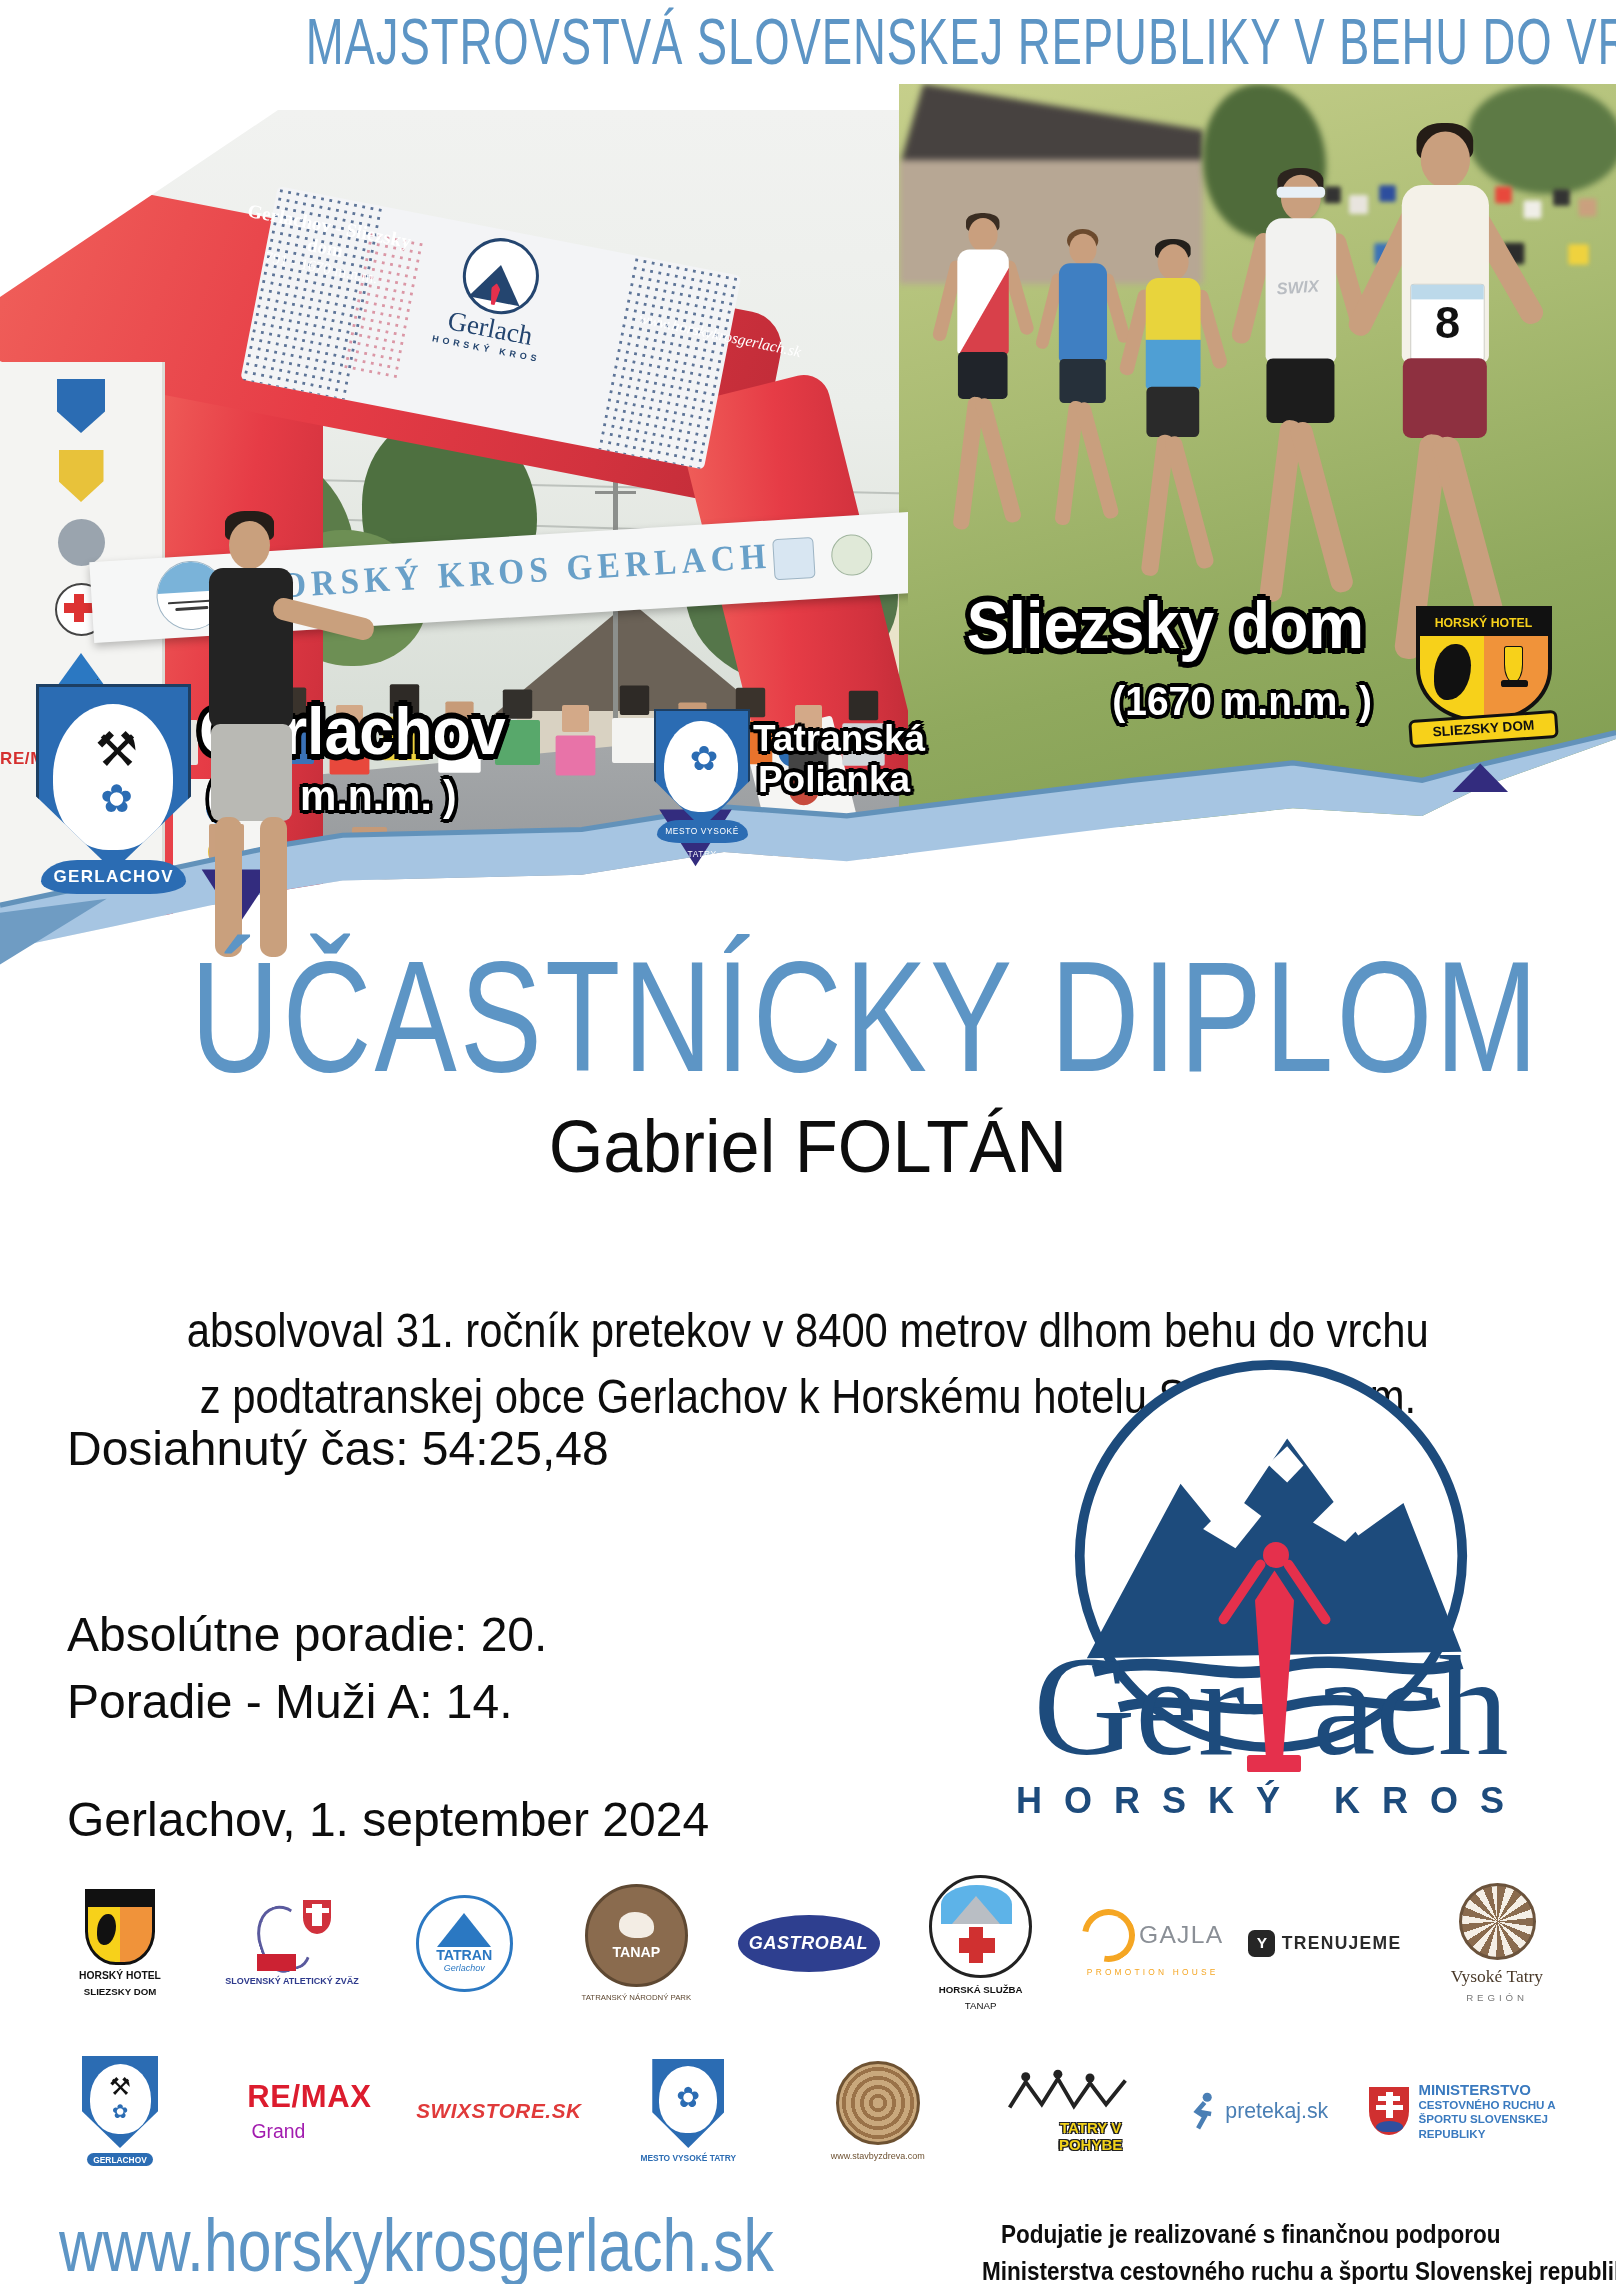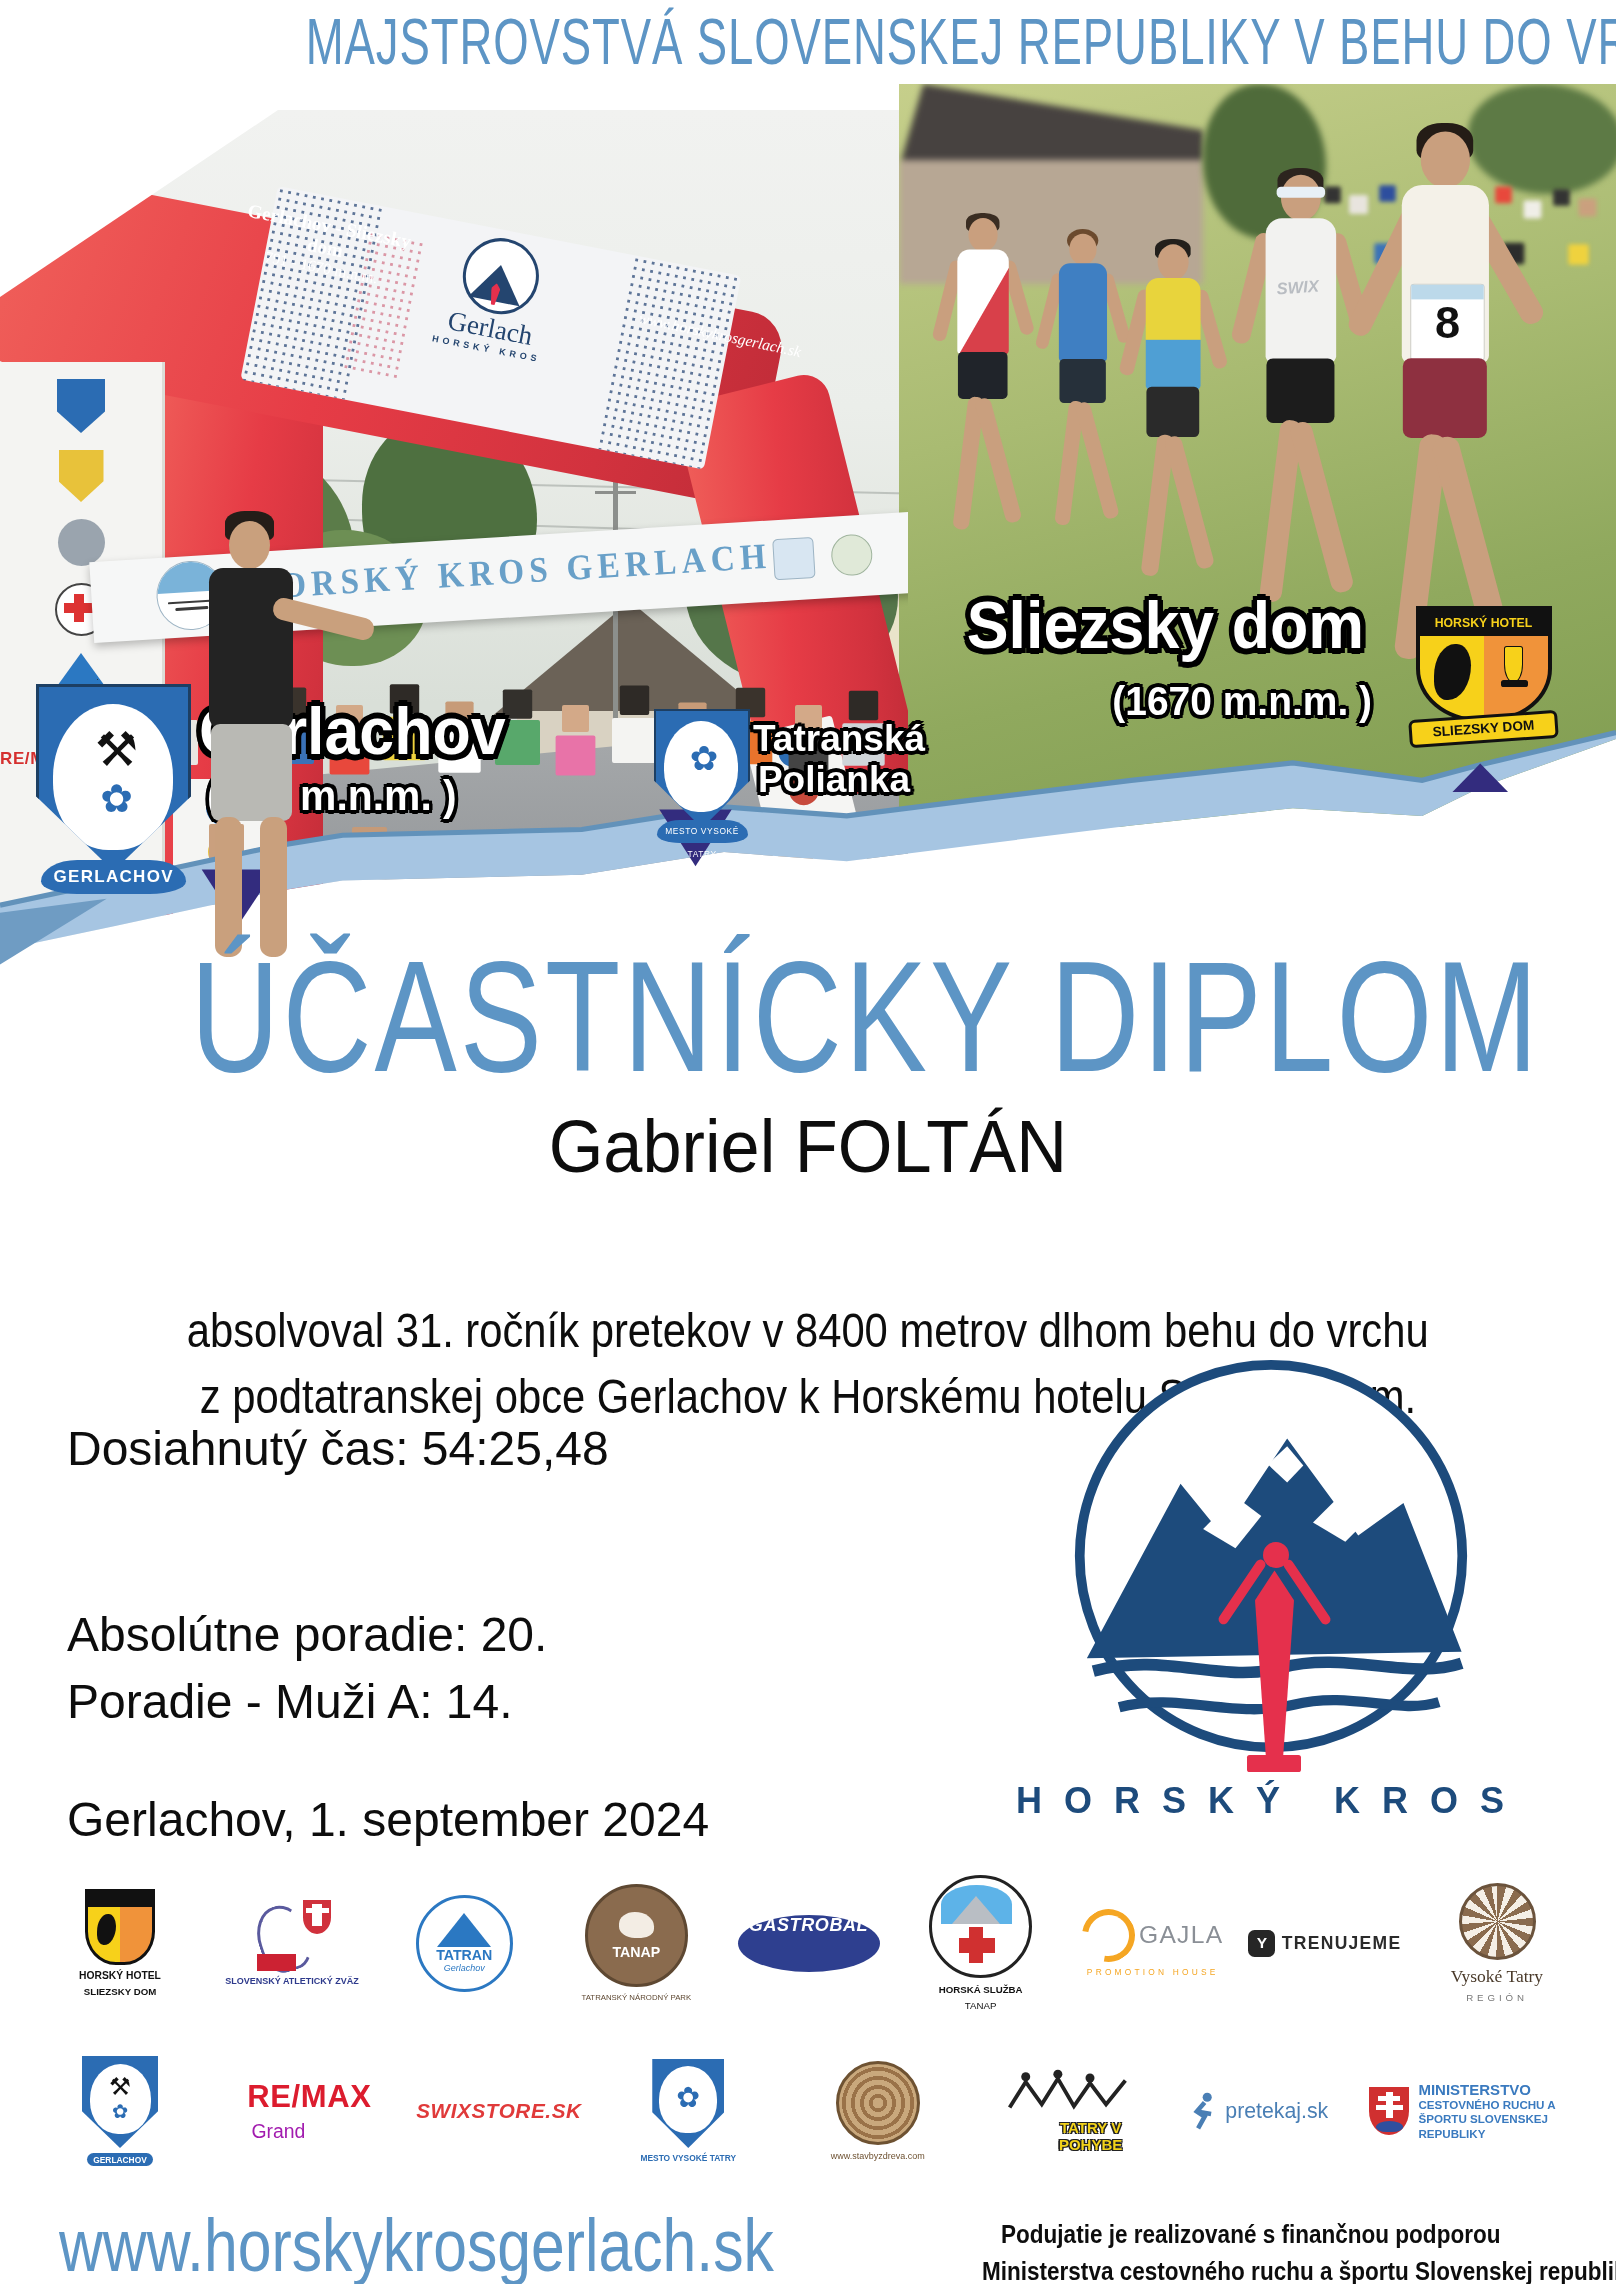--- a/index.html
+++ b/index.html
@@ -368,20 +368,23 @@
       <path d="M130,500 C240,470 330,520 420,495 C520,468 620,515 700,488" fill="none" stroke="#1d4b7c" stroke-width="18"></path>
       <path d="M170,556 C260,532 350,575 440,552 C530,530 600,568 665,548" fill="none" stroke="#1d4b7c" stroke-width="16"></path>
     </svg>
     <div class="redfig">
       <div class="aL"></div>
         <div class="aR"></div>
         <div class="h"></div>
         <div class="b"></div>
         <div class="f"></div>
     </div>
+    <div class="word">
+      <span>Ger</span><span style="display:inline-block;width:68px;"></span><span>ach</span>
+    </div>
     <div class="sub">HORSKÝ KROS</div>
   </div>
 
   <div class="abs sprow" style="top:1862px;">
     <div class="spon">
       <div style="width:70px;height:76px;border:3.2px solid #111;box-sizing:border-box;border-radius:0 0 44% 44%;background:linear-gradient(90deg,#f7d11a 50%,#f0933a 50%);position:relative;">
         <div style="position:absolute;left:0;top:0;width:100%;height:15.5px;background:#111;"></div>
         <div style="position:absolute;left:9px;top:22px;width:19.4px;height:31px;background:#111;border-radius:60% 40% 65% 35%;"></div>
       </div>
       <span class="sp-label" style="font-size:10.3px;">HORSKÝ HOTEL</span>
@@ -405,21 +408,21 @@
       </div>
     </div>
     <div class="spon">
       <div style="width:97px;height:97px;border-radius:50%;background:#8a6b4e;border:3.9px solid #5e4832;display:flex;flex-direction:column;align-items:center;justify-content:center;color:#fff;">
         <div style="width:35px;height:26px;background:#f3ede4;border-radius:50% 60% 40% 50%;"></div>
         <span style="font-size:14.2px;font-weight:bold;margin-top:5.2px;">TANAP</span>
       </div>
       <span class="sp-sub" style="color:#5e4832;font-size:7.8px;">TATRANSKÝ NÁRODNÝ PARK</span>
     </div>
     <div class="spon">
-      <div style="width:142px;height:57px;border-radius:50%;background:#2e3f8f;display:flex;align-items:flex-start;justify-content:center;">
+      <div style="width:142px;height:57px;border-radius:50%;background:#2e3f8f;display:flex;align-items:center;justify-content:center;">
         <span style="color:#fff;font-style:italic;font-weight:bold;font-size:18px;letter-spacing:0.6px;">GASTROBAL</span>
       </div>
     </div>
     <div class="spon">
       <div style="width:97px;height:97px;border-radius:50%;background:#fff;border:3.9px solid #222;position:relative;overflow:hidden;">
         <div style="position:absolute;left:9px;top:6.5px;width:71px;height:39px;background:#5db3e8;border-radius:50% 50% 0 0;"></div>
         <div style="position:absolute;left:19.4px;top:18px;width:0;height:0;border-left:24.6px solid transparent;border-right:24.6px solid transparent;border-bottom:28.4px solid #b9bec4;"></div>
         <div style="position:absolute;left:37px;top:49px;width:14.2px;height:36px;background:#d03030;"></div>
         <div style="position:absolute;left:26.5px;top:60px;width:36px;height:14.2px;background:#d03030;"></div>
       </div>

